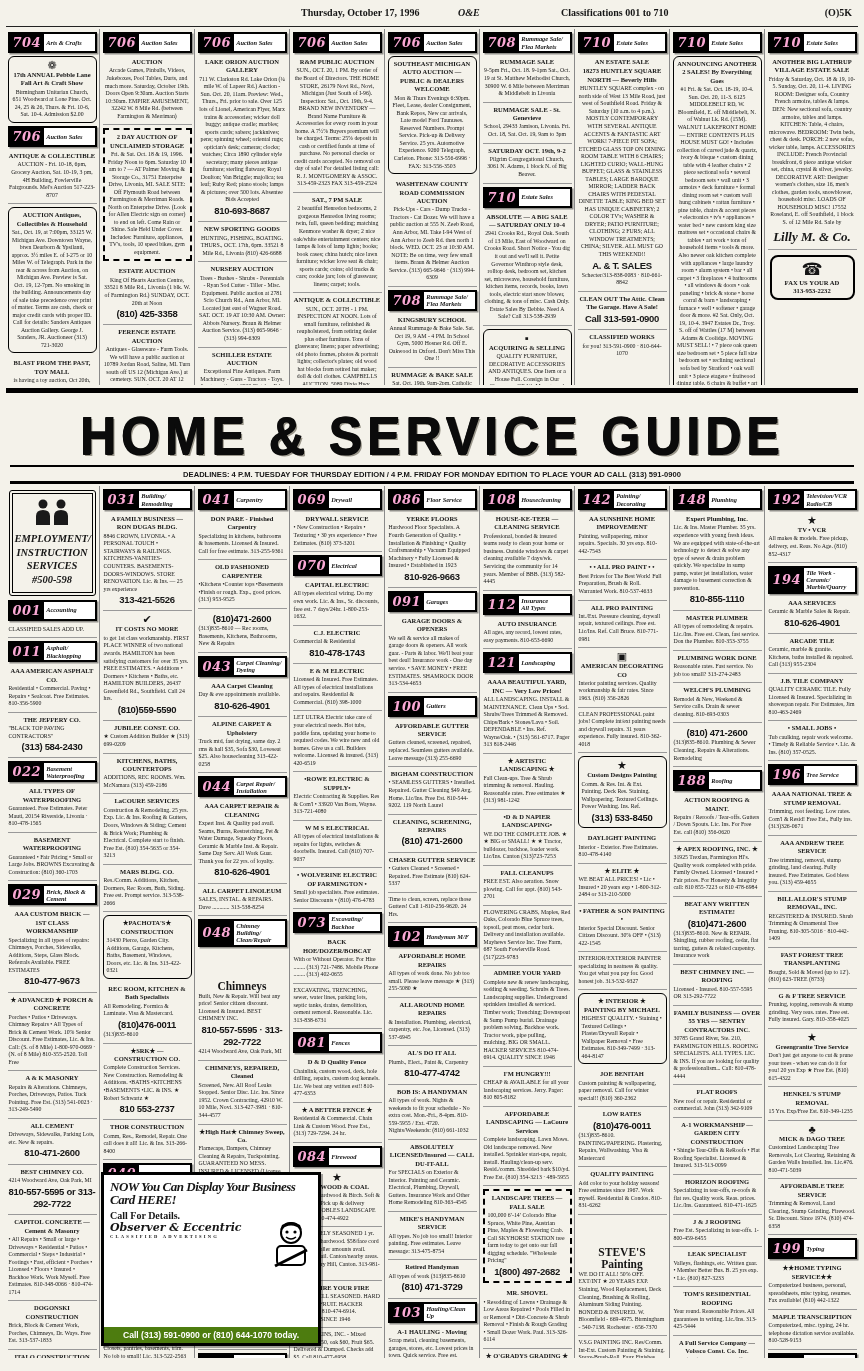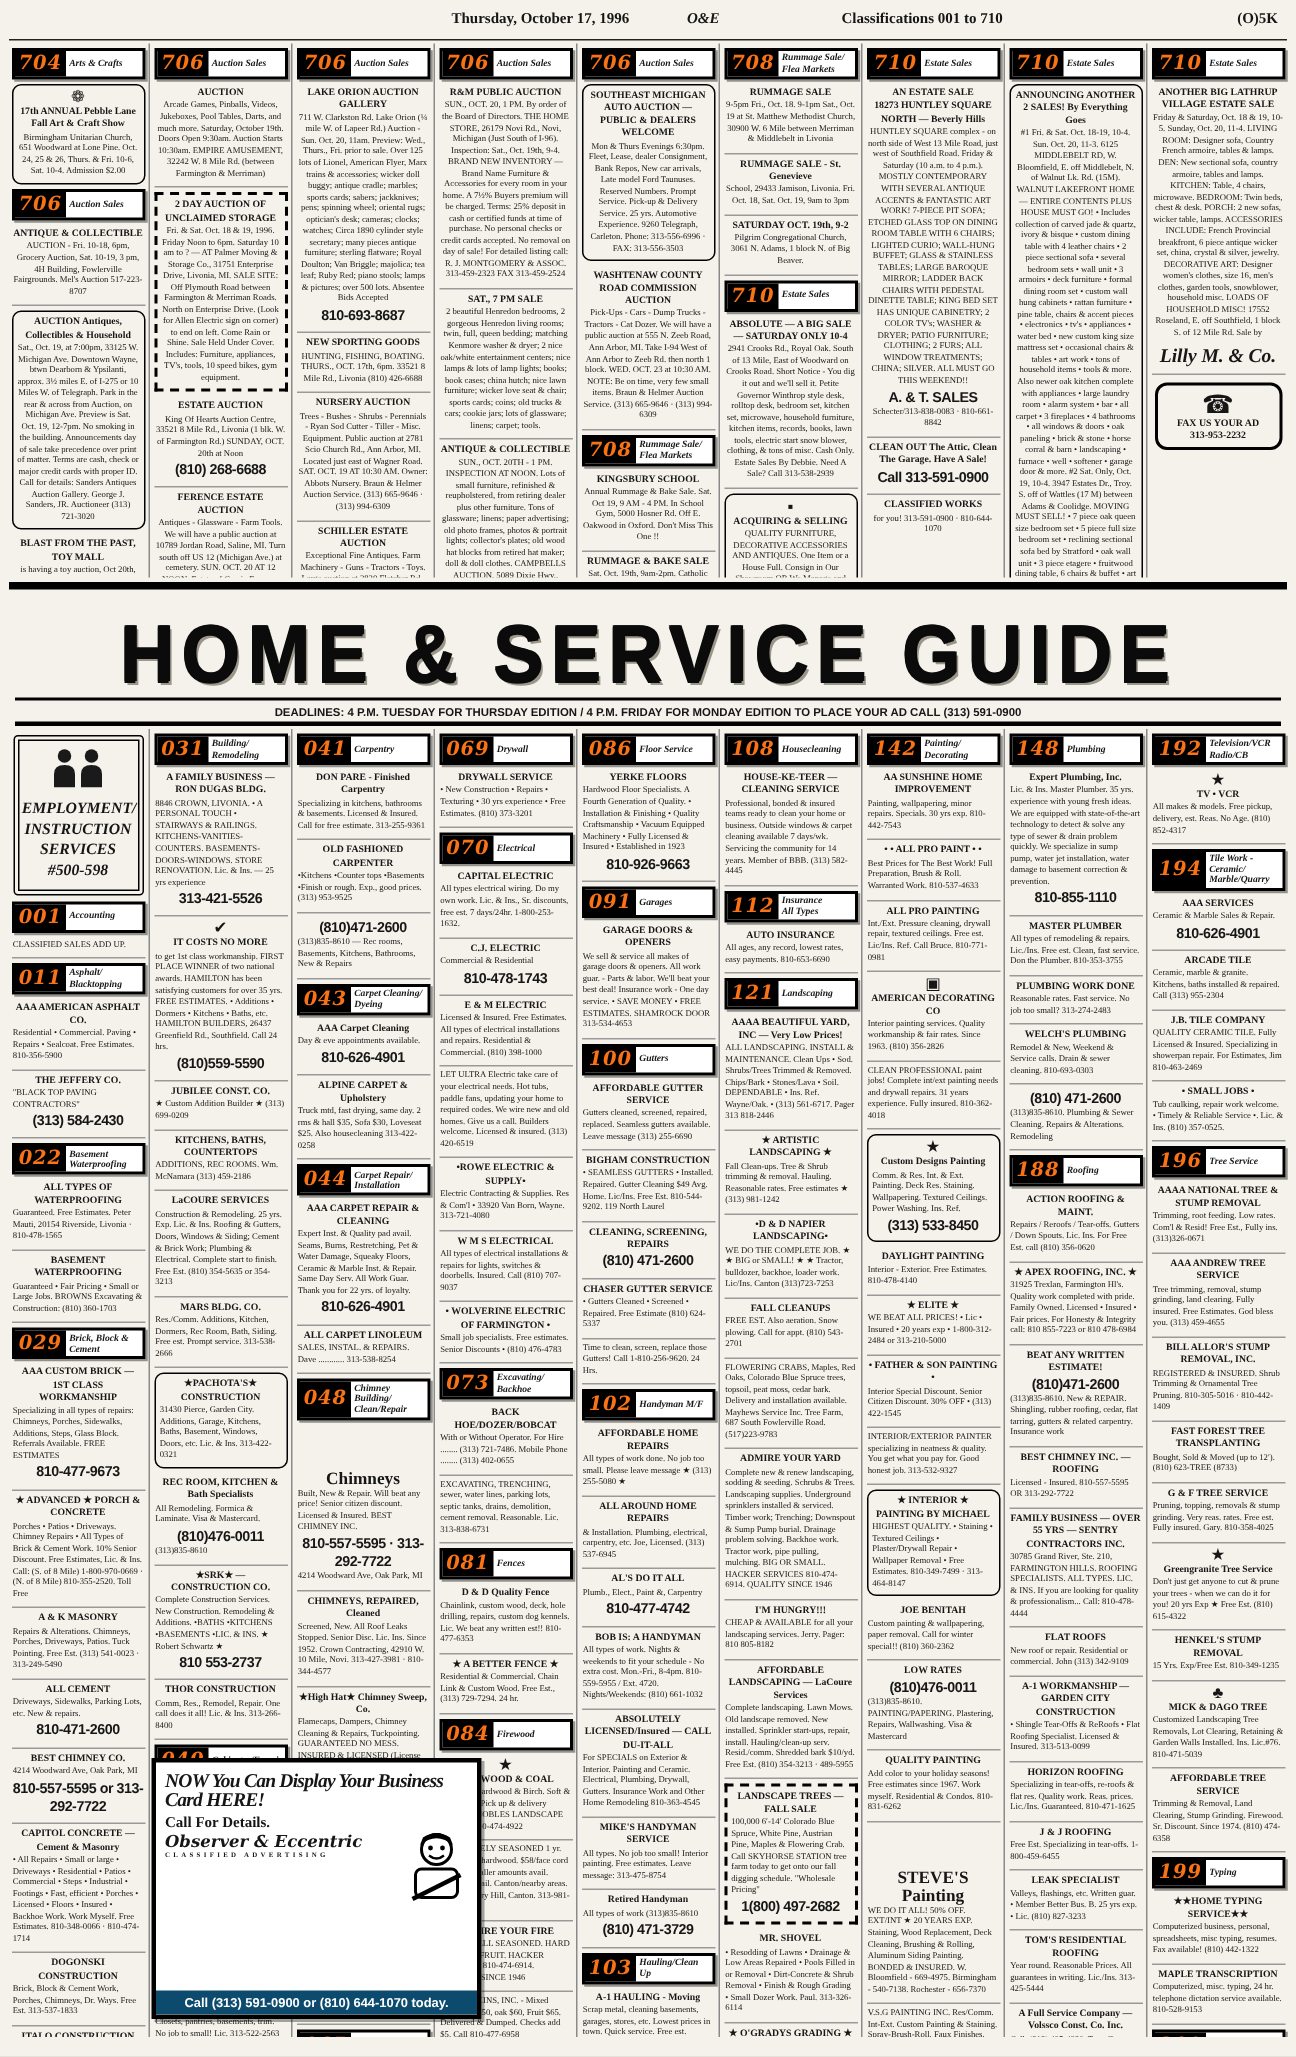--- a/index.html
+++ b/index.html
@@ -15,21 +15,21 @@
   
   .grid{display:flex;padding:2px 5px 0 5px;}
   .gcol{flex:1 1 0;min-width:0;border-right:1px solid #8a8a8a;padding:0 2.5px;overflow:hidden;}
   .gcol:last-child{border-right:none;}
   .top-grid{height:356px;}
   .bottom-wrap{position:relative;}
   .bottom-grid{height:872px;}
   
   .badge{display:flex;align-items:stretch;border:2px solid #000;margin:3px 0 2px;background:#fff;
          box-shadow:1.5px 1.5px 0 #00000066;}
-  .badge-num{background:#000;color:#f97316;font-weight:bold;font-style:italic;font-size:13px;
+  .badge-num{background:#000;color:#f9a8d4;font-weight:bold;font-style:italic;font-size:13px;
              font-family:"DejaVu Serif",serif;padding:1px 3px;display:flex;align-items:center;letter-spacing:.5px;}
   .badge-label{flex:1;font-weight:bold;font-style:italic;font-size:6.4px;line-height:1.12;
                padding:1px 2px;white-space:pre-line;display:flex;align-items:center;}
   
   .ad{border-bottom:1px solid #999;padding:3px 1px 4px;font-size:5.8px;line-height:1.3;}
   .ad:last-child{border-bottom:none;}
   .ad .head{font-weight:bold;font-size:6.5px;text-align:center;margin-bottom:1px;}
   .ad .head.hl{font-size:11.5px;line-height:1.05;margin-top:28px;}
   .ad .body{text-align:left;}
   .top-grid .ad .body{text-align:center;}
@@ -56,21 +56,21 @@
   .fax-box .ph{font-size:17px;line-height:1;}
   .fax-box .t{font-weight:bold;font-size:6.6px;margin-top:1px;}
   
   .bizcard{position:absolute;left:101px;top:688px;width:202px;height:158px;background:#fff;
            border:3px solid #000;box-shadow:2px 2px 0 #00000055;z-index:6;padding:5px 6px;overflow:hidden;}
   .biz-title{font-style:italic;font-weight:bold;font-size:13px;line-height:1.02;letter-spacing:-.5px;font-family:Liberation Serif, serif;}
   .biz-guy{position:absolute;right:4px;top:44px;}
   .biz-call{font-weight:bold;font-size:10px;margin-top:3px;}
   .biz-paper{font-style:italic;font-weight:bold;font-size:11px;font-family:"DejaVu Serif",serif;}
   .biz-classified{font-size:4.6px;letter-spacing:2.2px;font-weight:bold;}
-  .biz-bar{position:absolute;left:0;right:0;bottom:0;background:#0c4a6e;color:#fff;font-weight:bold;
+  .biz-bar{position:absolute;left:0;right:0;bottom:0;background:#4d7c0f;color:#fff;font-weight:bold;
            font-size:8.6px;text-align:center;padding:3px 1px;font-family:"Liberation Sans",sans-serif;}
 </style>
 </head>
 <body>
 
 <div class="sheet">
 
   <div class="masthead">
     <span class="mh-date">Thursday, October 17, 1996</span>
     <span class="mh-paper">O&amp;E</span>
@@ -115,21 +115,21 @@
           <div class="head">AUCTION</div>
           <div class="body">Arcade Games, Pinballs, Videos, Jukeboxes, Pool Tables, Darts, and much more. Saturday, October 19th. Doors Open 9:30am. Auction Starts 10:30am. EMPIRE AMUSEMENT, 32242 W. 8 Mile Rd. (between Farmington &amp; Merriman)</div>
         </div>
         <div class="ad dash">
           <div class="head">2 DAY AUCTION OF UNCLAIMED STORAGE</div>
           <div class="body">Fri. &amp; Sat. Oct. 18 &amp; 19, 1996. Friday Noon to 6pm. Saturday 10 am to ? — AT Palmer Moving &amp; Storage Co., 31751 Enterprise Drive, Livonia, MI. SALE SITE: Off Plymouth Road between Farmington &amp; Merriman Roads. North on Enterprise Drive. (Look for Allen Electric sign on corner) to end on left. Come Rain or Shine. Sale Held Under Cover. Includes: Furniture, appliances, TV's, tools, 10 speed bikes, gym equipment.</div>
         </div>
         <div class="ad">
           <div class="head">ESTATE AUCTION</div>
           <div class="body">King Of Hearts Auction Centre, 33521 8 Mile Rd., Livonia (1 blk. W. of Farmington Rd.) SUNDAY, OCT. 20th at Noon</div>
-          <div class="big">(810) 268-6688</div>
+          <div class="big">(810) 425-3358</div>
         </div>
         <div class="ad">
           <div class="head">FERENCE ESTATE AUCTION</div>
           <div class="body">Antiques - Glassware - Farm Tools. We will have a public auction at 10789 Jordan Road, Saline, MI. Turn south off US 12 (Michigan Ave.) at cemetery. SUN. OCT. 20 AT 12 NOON. Estate of Cassia Ference. Braun &amp; Helmer Auction Service. Lloyd Braun, Ann Arbor (313) 665-9646 — Jerry Helmer, Saline (313) 994-6309</div>
         </div>
       </div>
       <div class="gcol">
         <div class="badge">
           <span class="badge-num">706</span>
           <span class="badge-label">Auction Sales</span>

